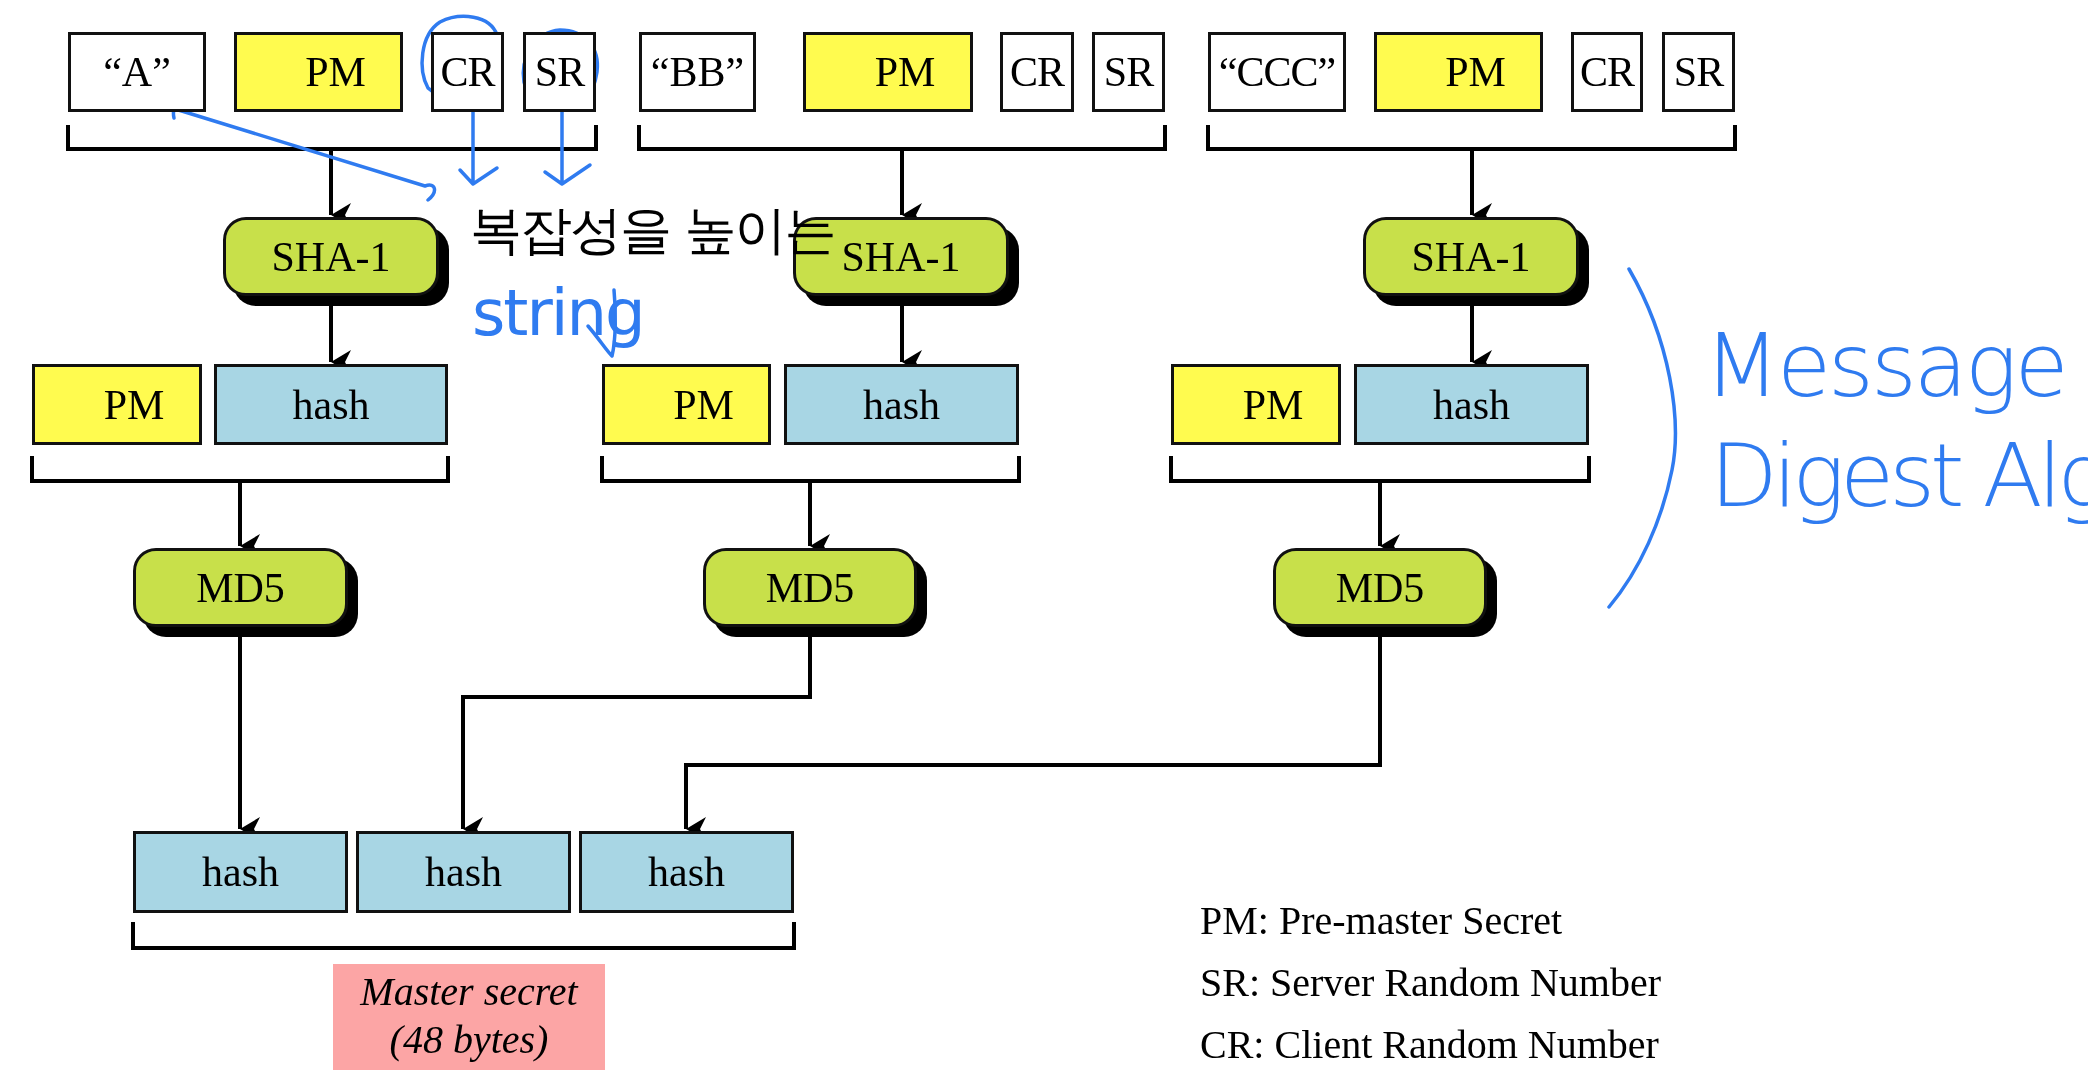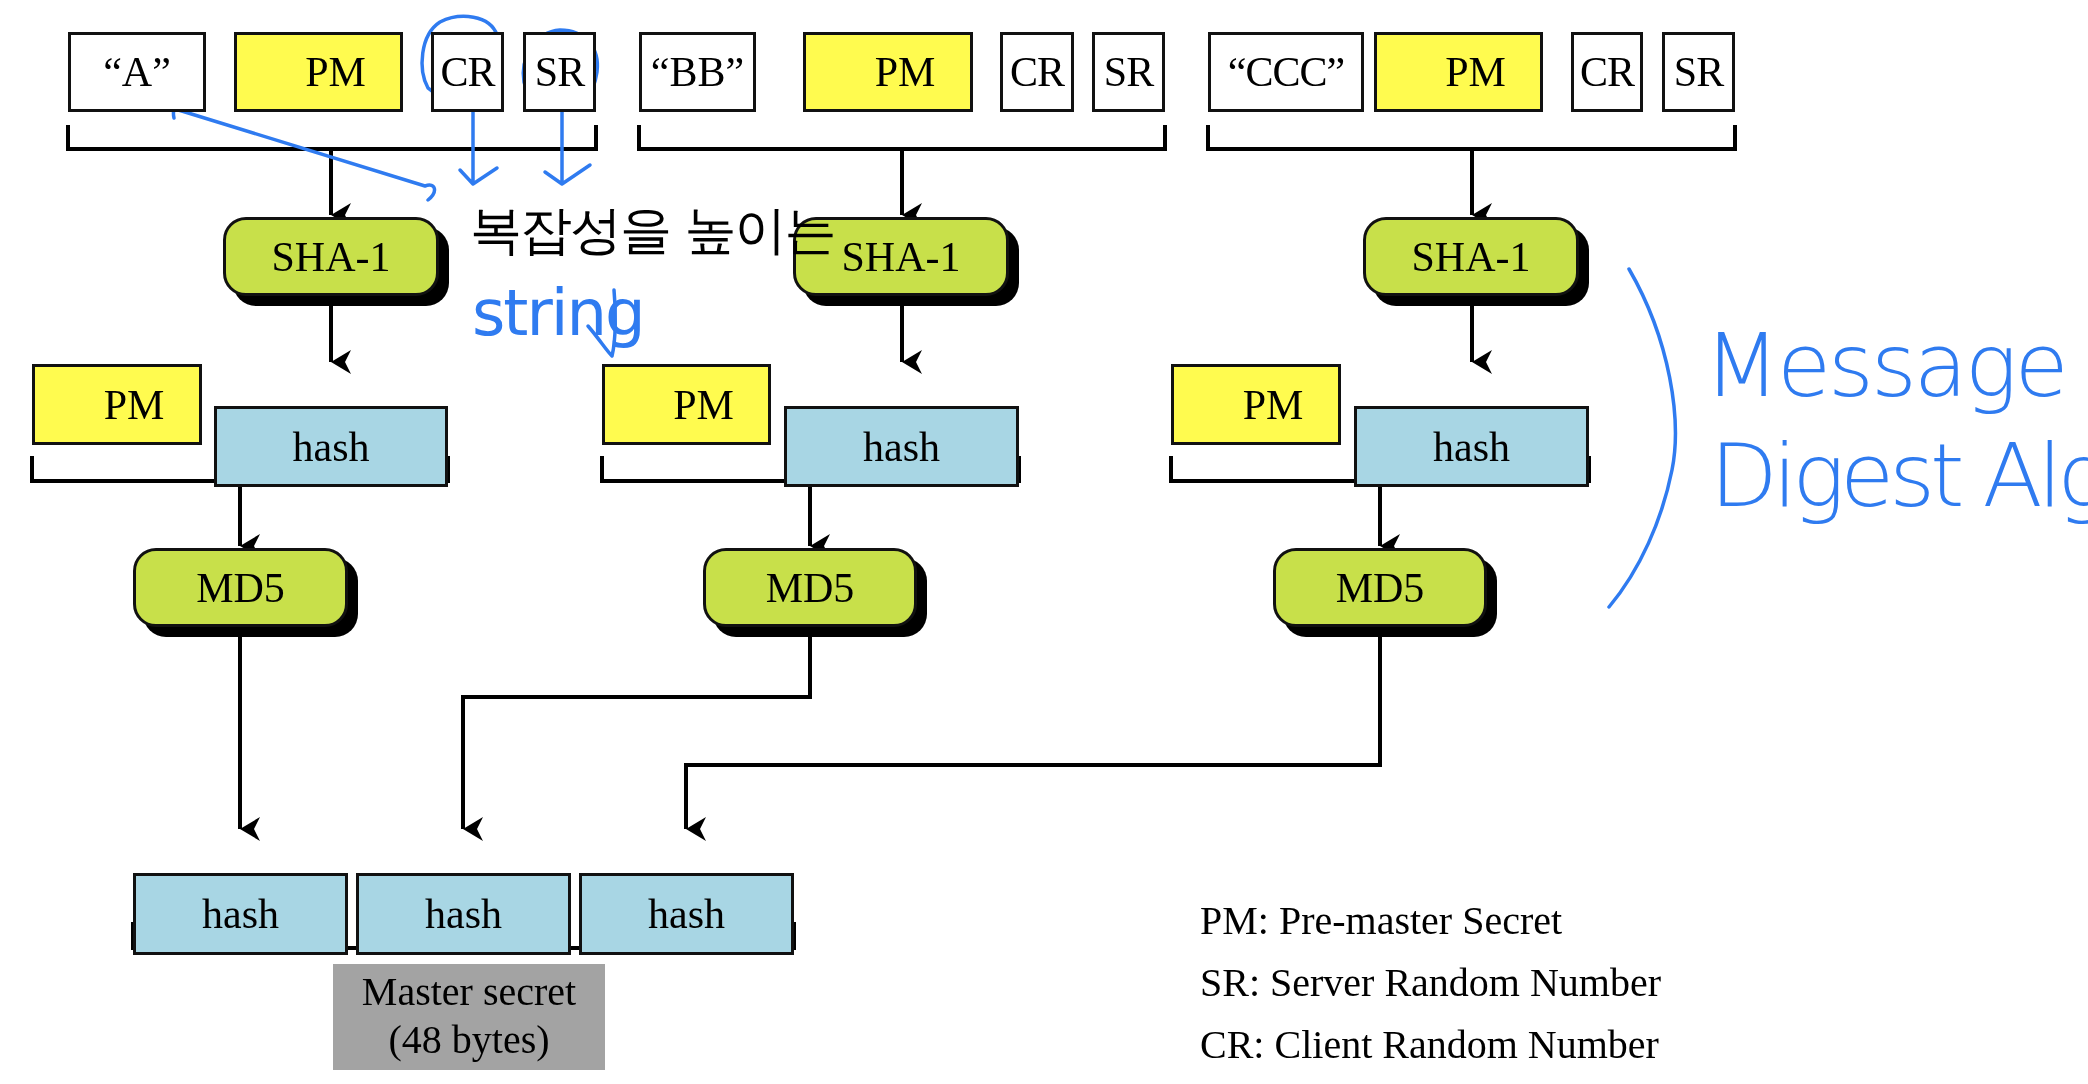--- a/index.html
+++ b/index.html
@@ -1,21 +1,21 @@
 <!DOCTYPE html>
 <html><head>
 <meta charset="utf-8">
 <style>
   html,body{margin:0;padding:0;background:#ffffff;}
   body{width:2088px;height:1084px;position:relative;overflow:hidden;font-family:"Liberation Serif","DejaVu Serif",serif;}
   #stage{position:absolute;left:0;top:0;width:2088px;height:1084px;}
   .box{position:absolute;box-sizing:border-box;border:3px solid #111;display:flex;align-items:center;justify-content:center;font-family:"Liberation Serif","DejaVu Serif",serif;font-size:42px;color:#000;line-height:1;}
   .white{background:#ffffff;}
   .yellow{background:#fffb4f;padding-left:34px;}
-  .blue{background:#a8d6e4;margin-top:42px;}
+  .blue{background:#a8d6e4;}
   .green{background:#c8e04a;box-shadow:10px 10px 0 #000;border-radius:23px;}
   .tight{letter-spacing:-1px;}
   .legend{position:absolute;left:1200px;top:890px;font-size:40px;line-height:62px;color:#000;font-family:"Liberation Serif","DejaVu Serif",serif;}
   .legend div{white-space:nowrap;}
   .master{position:absolute;left:333px;top:964px;width:272px;height:106px;background:#e4eefa;font-size:40px;line-height:48px;text-align:center;color:#000;padding-top:4px;box-sizing:border-box;}
   .hand{position:absolute;color:#2f7bf0;font-family:"DejaVu Sans",sans-serif;white-space:nowrap;}
   svg{position:absolute;left:0;top:0;}
 </style>
 </head>
 <body>
@@ -72,21 +72,21 @@
   <div class="box white" style="left:68px;top:32px;width:138px;height:80px;">“A”</div>
   <div class="box yellow" style="left: 234px; top: 32px; width: 169px; height: 80px; background: rgb(255, 251, 79);">PM</div>
   <div class="box white tight" style="left:431px;top:32px;width:73px;height:80px;">CR</div>
   <div class="box white tight" style="left:523px;top:32px;width:73px;height:80px;">SR</div>
 
   <div class="box white" style="left:639px;top:32px;width:117px;height:80px;">“BB”</div>
   <div class="box yellow" style="left: 803px; top: 32px; width: 170px; height: 80px; background: rgb(255, 251, 79);">PM</div>
   <div class="box white tight" style="left:1000px;top:32px;width:74px;height:80px;">CR</div>
   <div class="box white tight" style="left:1092px;top:32px;width:73px;height:80px;">SR</div>
 
-  <div class="box white tight" style="left:1208px;top:32px;width:156px;height:80px;">“CCC”</div>
+  <div class="box white tight" style="left:1208px;top:32px;width:138px;height:80px;">“CCC”</div>
   <div class="box yellow" style="left: 1374px; top: 32px; width: 169px; height: 80px; background: rgb(255, 251, 79);">PM</div>
   <div class="box white tight" style="left:1571px;top:32px;width:72px;height:80px;">CR</div>
   <div class="box white tight" style="left:1662px;top:32px;width:73px;height:80px;">SR</div>
 
   <div class="box green" style="left: 223px; top: 217px; width: 216px; height: 79px; background: rgb(200, 224, 74);">SHA-1</div>
   <div class="box green" style="left: 793px; top: 217px; width: 216px; height: 79px; background: rgb(200, 224, 74);">SHA-1</div>
   <div class="box green" style="left: 1363px; top: 217px; width: 216px; height: 79px; background: rgb(200, 224, 74);">SHA-1</div>
 
   <div class="box yellow" style="left: 32px; top: 364px; width: 170px; height: 81px; background: rgb(255, 251, 79);">PM</div>
   <div class="box blue" style="left: 214px; top: 364px; width: 234px; height: 81px; background: rgb(168, 214, 228);">hash</div>
@@ -96,21 +96,21 @@
   <div class="box blue" style="left: 1354px; top: 364px; width: 235px; height: 81px; background: rgb(168, 214, 228);">hash</div>
 
   <div class="box green" style="left: 133px; top: 548px; width: 215px; height: 79px; background: rgb(200, 224, 74);">MD5</div>
   <div class="box green" style="left: 703px; top: 548px; width: 214px; height: 79px; background: rgb(200, 224, 74);">MD5</div>
   <div class="box green" style="left: 1273px; top: 548px; width: 214px; height: 79px; background: rgb(200, 224, 74);">MD5</div>
 
   <div class="box blue" style="left: 133px; top: 831px; width: 215px; height: 82px; background: rgb(168, 214, 228);">hash</div>
   <div class="box blue" style="left: 356px; top: 831px; width: 215px; height: 82px; background: rgb(168, 214, 228);">hash</div>
   <div class="box blue" style="left: 579px; top: 831px; width: 215px; height: 82px; background: rgb(168, 214, 228);">hash</div>
 
-  <div class="master" style="background: #a3a3a3;">
+  <div class="master" style="background: #fca5a5; font-style: italic;">
     <div>Master secret</div>
     <div>(48 bytes)</div>
   </div>
 
   <div class="legend">
     <div>PM: Pre-master Secret</div>
     <div>SR: Server Random Number</div>
     <div>CR: Client Random Number</div>
   </div>
 

